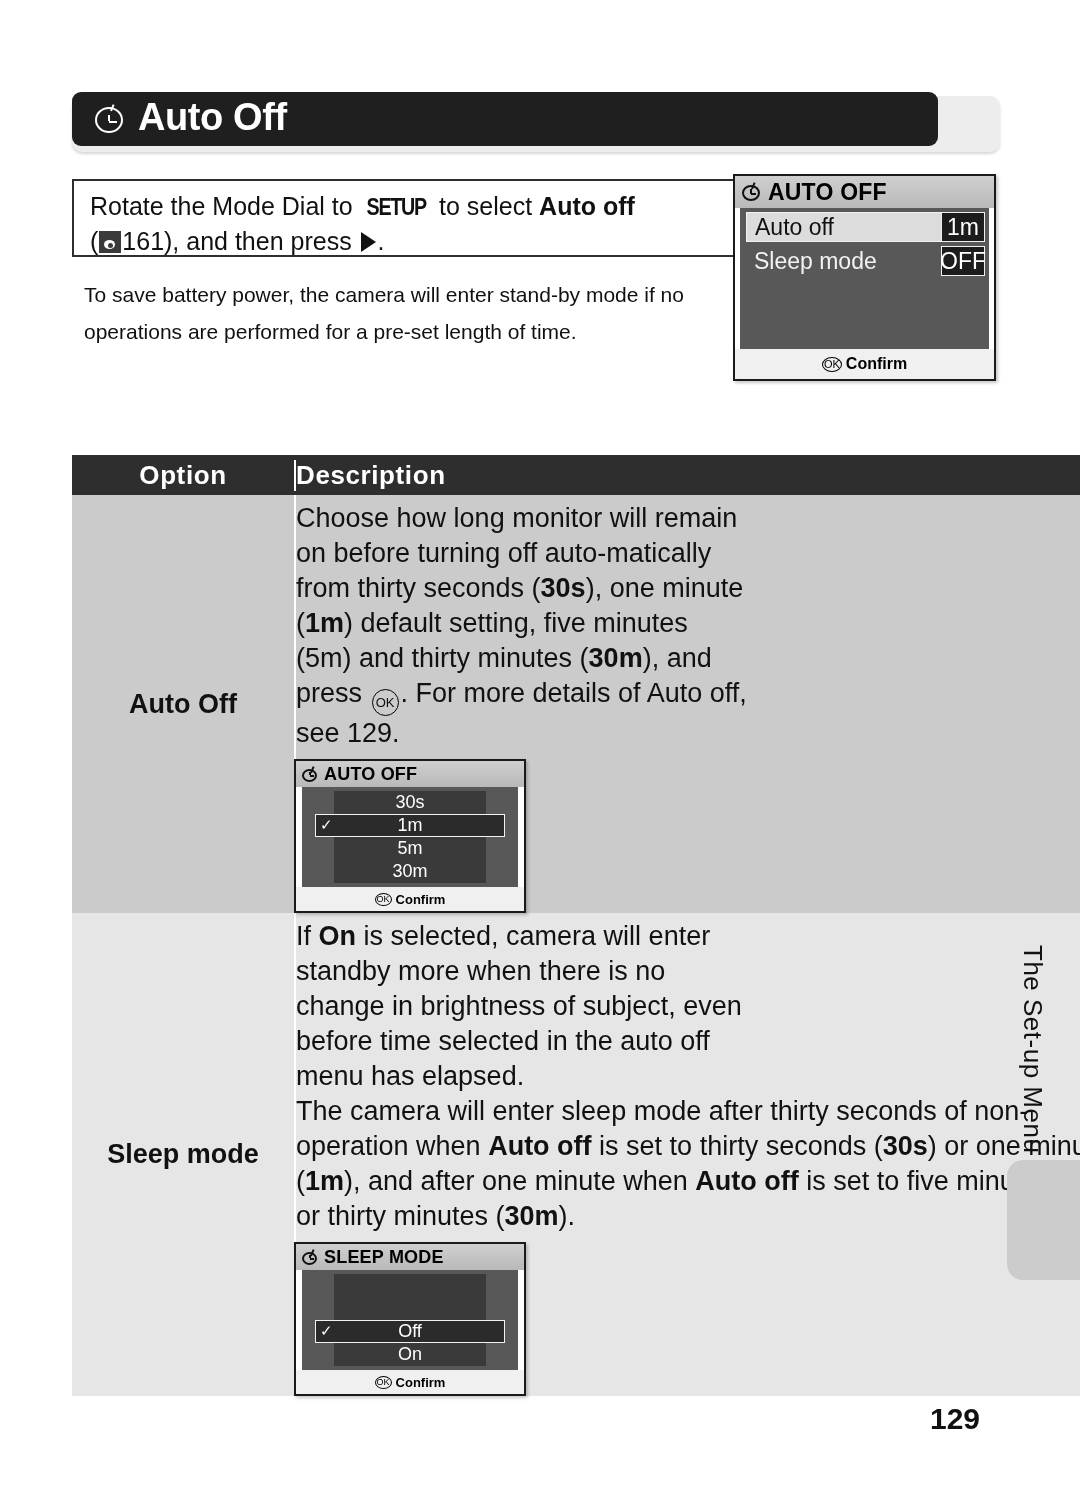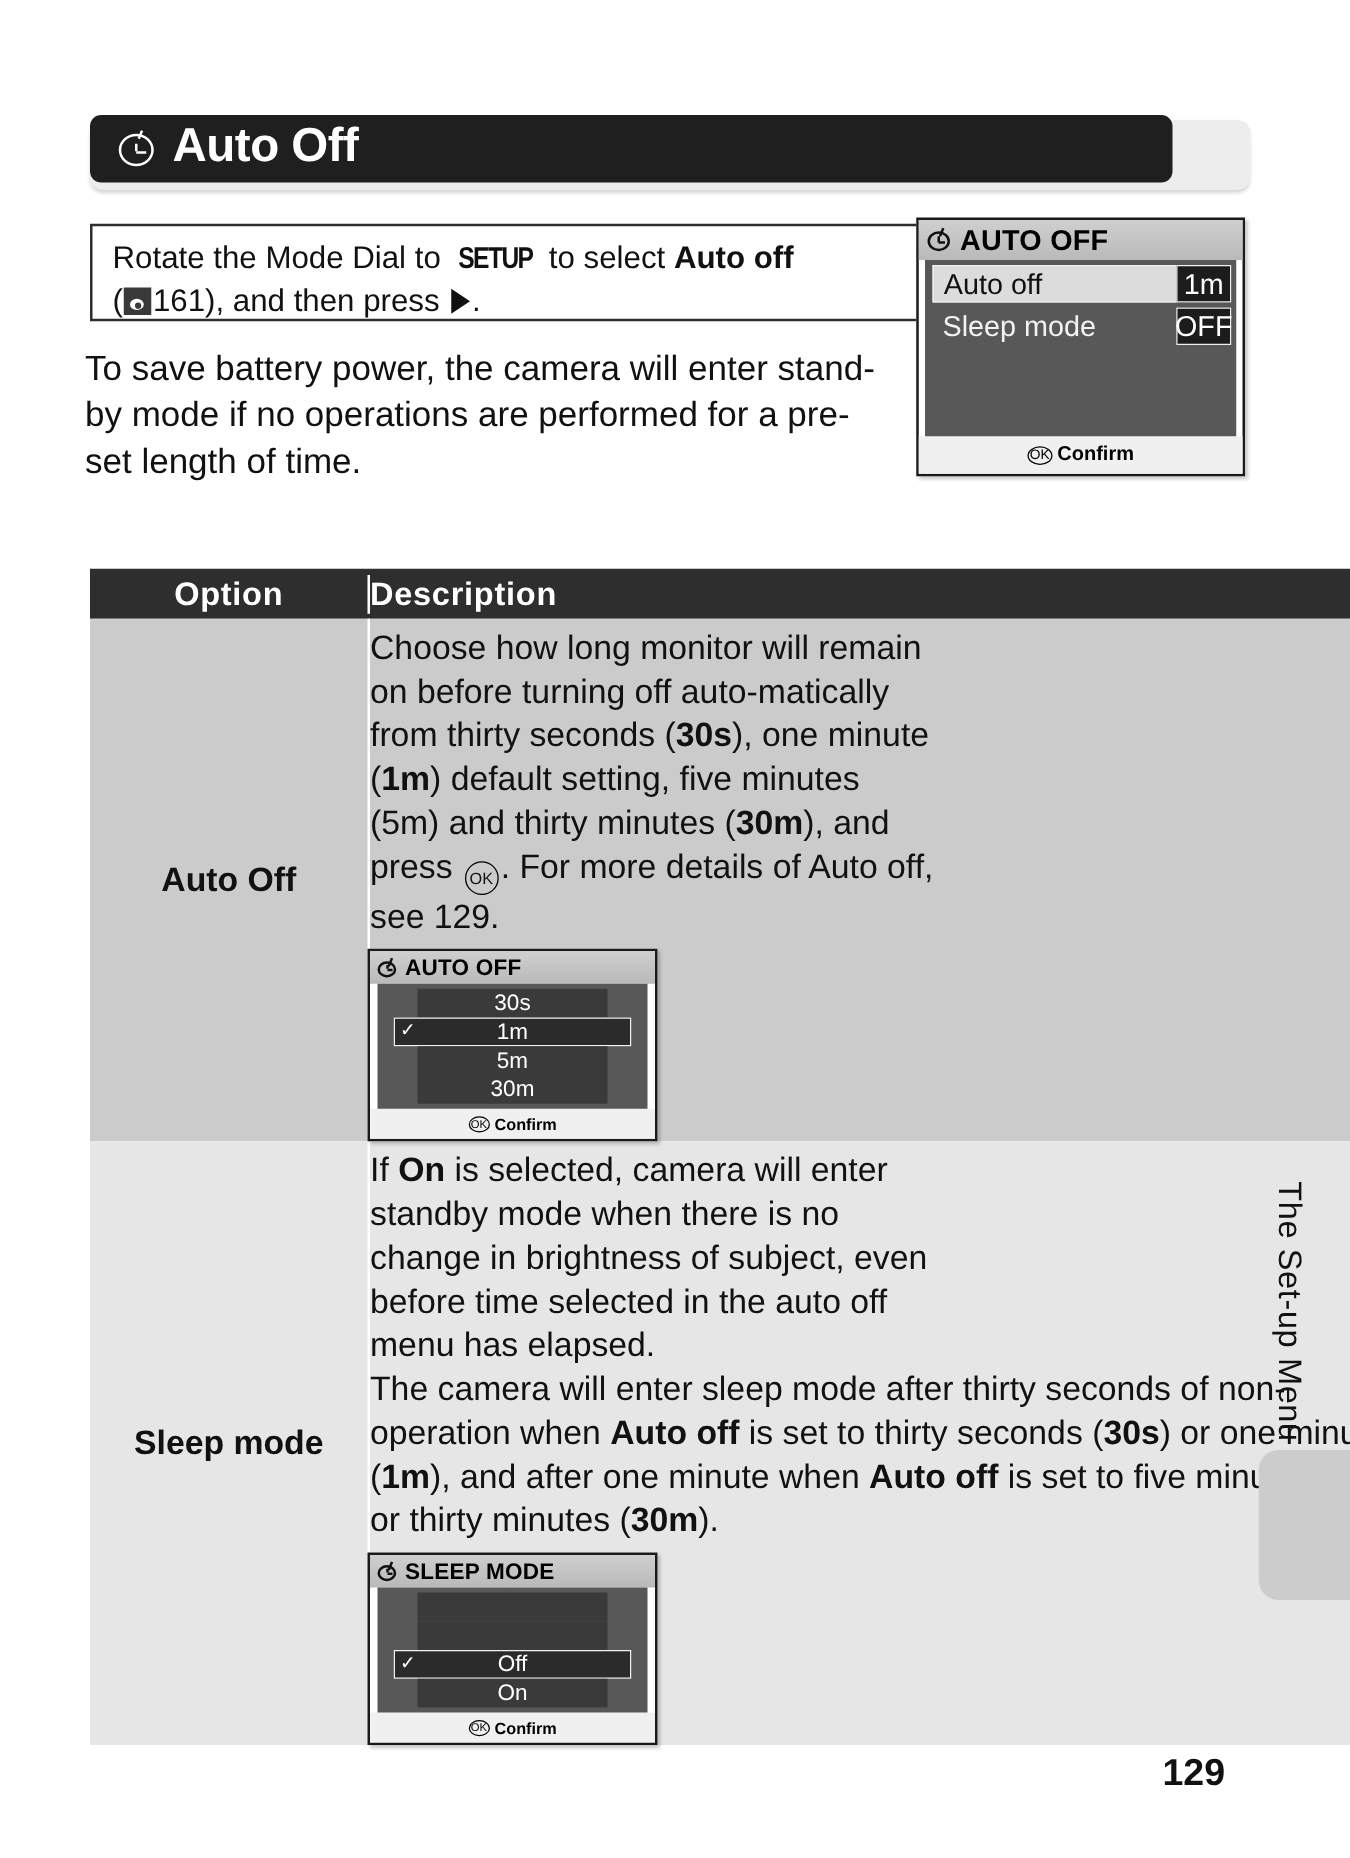--- a/index.html
+++ b/index.html
@@ -124,24 +124,24 @@
     border-left: 15px solid #111;
     border-top: 10px solid transparent;
     border-bottom: 10px solid transparent;
     vertical-align: -2px;
     margin: 0 2px;
   }
 
   
   #intro-paragraph {
     position: absolute;
-    left: 68px;
+    left: 84px;
     top: 276px;
     width: 648px;
-    font-size: 28px;
+    font-size: 21px;
     line-height: 37px;
     color: #111;
   }
 
   
   #lcd-top {
     position: absolute;
     left: 733px;
     top: 174px;
     width: 263px;
@@ -538,21 +538,21 @@
           <span class="ok-badge" style="width:17px;height:13px;font-size:9px;">OK</span>
           <span>Confirm</span>
         </div>
       </div>
     </div>
   </div>
 
   <div class="table-row" id="row-sleep-mode">
     <div class="cell-option">Sleep mode</div>
     <div class="cell-desc">
-      <div class="desc-wrap-narrow" id="desc-sleep-narrow"><span>If </span><b class="em">On</b><span> is selected, camera will enter standby mode when there is no change in brightness of subject, even before time selected in the auto off menu has elapsed.</span></div>
+      <div class="desc-wrap-narrow" id="desc-sleep-narrow"><span>If </span><b class="em">On</b><span> is selected, camera will enter standby more when there is no change in brightness of subject, even before time selected in the auto off menu has elapsed.</span></div>
       <div class="desc-wrap-full" id="desc-sleep-full"><span>The camera will enter sleep mode after thirty seconds of non-operation when </span><b class="em">Auto off</b><span> is set to thirty seconds (</span><b class="em">30s</b><span>) or one minute (</span><b class="em">1m</b><span>), and after one minute when </span><b class="em">Auto off</b><span> is set to five minutes (</span><b class="em">5m</b><span>) or thirty minutes (</span><b class="em">30m</b><span>).</span></div>
 
       <div class="lcd lcd-opt lcd-float" id="lcd-sleepmode">
         <div class="lcd-header">
           <span class="clock-icon lcd-clock" style="width:17px;height:17px;color:#111">
               <span class="dial"></span>
               <span class="hand-v"></span>
               <span class="hand-h"></span>
               <span class="stem"></span>
             </span>

